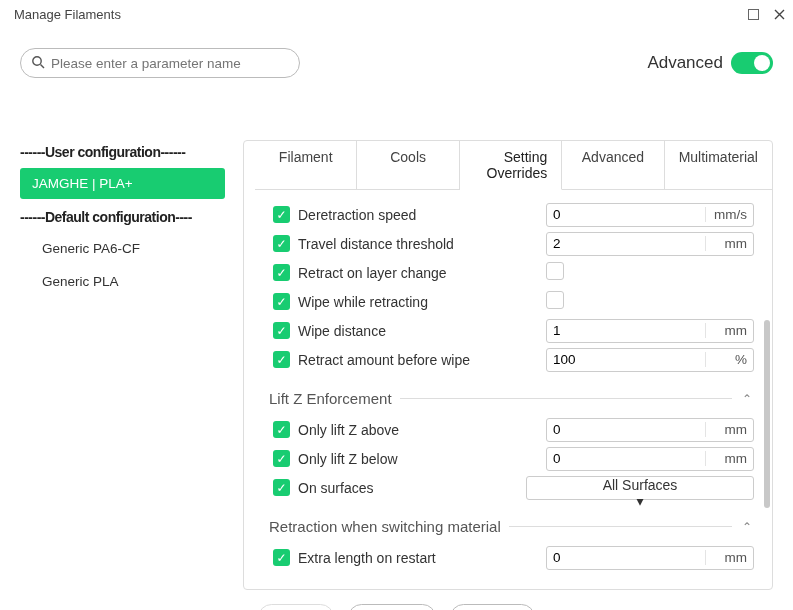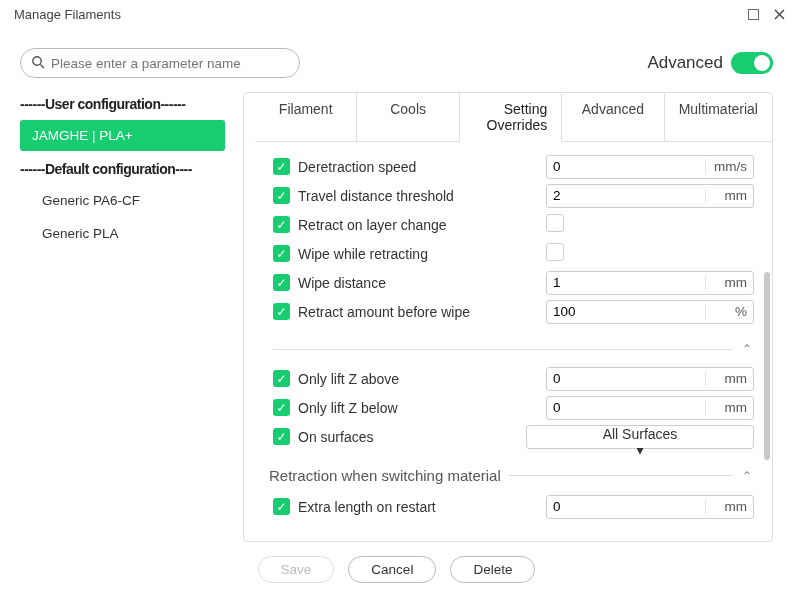--- a/index.html
+++ b/index.html
@@ -67,20 +67,21 @@
     width: 16px;
     height: 16px;
     border-radius: 50%;
     background: #fff;
   }
 
   .main {
     display: flex;
     padding: 0 20px;
     gap: 18px;
+    margin-top: 48px;
   }
   .sidebar {
     width: 205px;
     flex-shrink: 0;
   }
   .sb-header {
     font-weight: bold;
     font-size: 14px;
     color: #222;
     padding: 4px 0 8px 0;
@@ -364,20 +365,21 @@
         <div class="row">
           <span class="chk">✓</span>
           <span class="row-label">Retract amount before wipe</span>
           <div class="field">
             <input value="100" style="">
             <span class="unit">%</span>
           </div>
         </div>
 
         <div class="section-head">
+          <span class="section-title">Lift Z Enforcement</span>
           <div class="section-line"></div>
           <span class="chevron">⌃</span>
         </div>
 
         <div class="row">
           <span class="chk">✓</span>
           <span class="row-label">Only lift Z above</span>
           <div class="field">
             <input value="0" style="">
             <span class="unit">mm</span>

